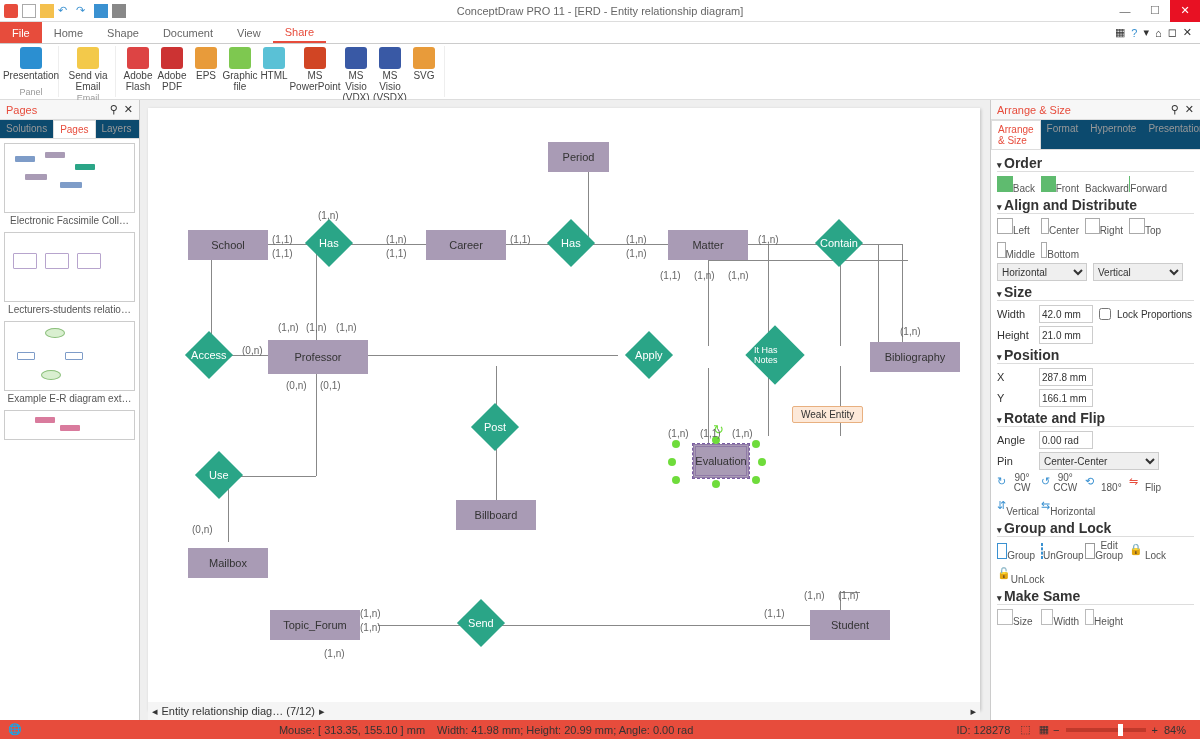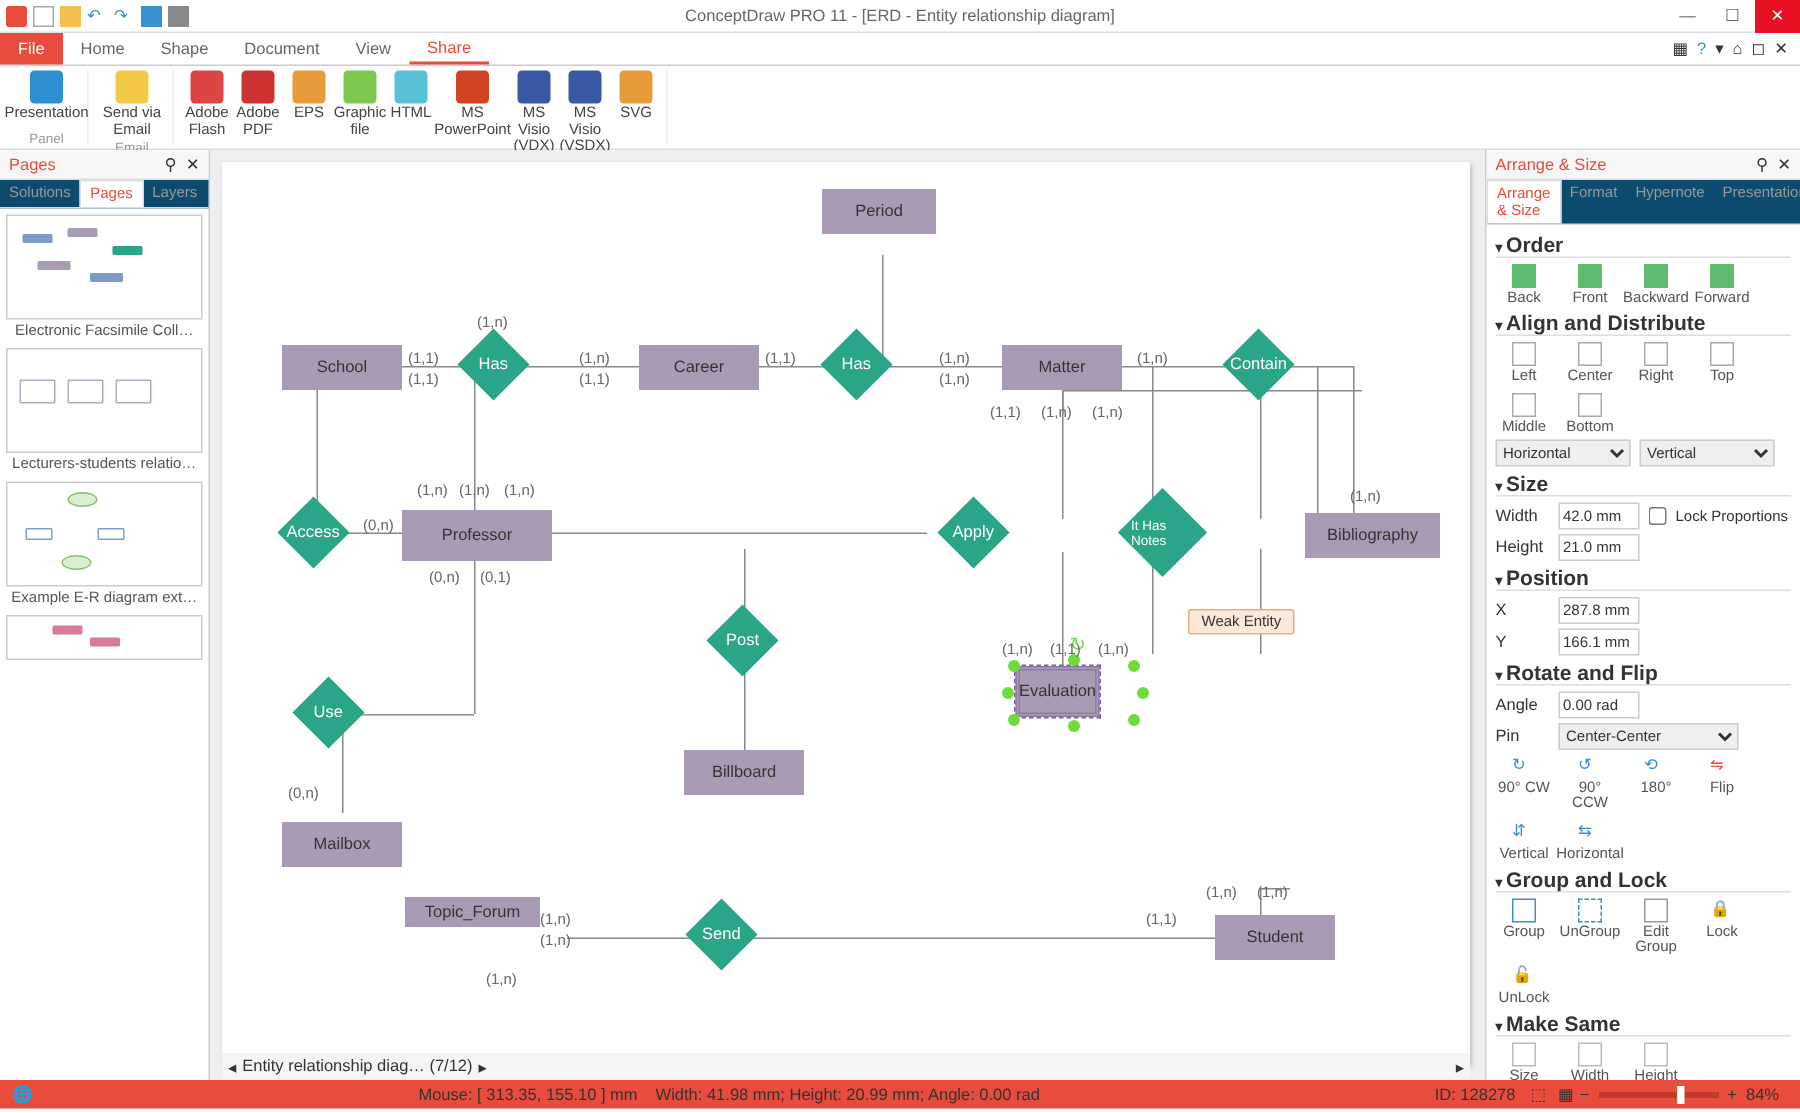--- a/index.html
+++ b/index.html
@@ -40,21 +40,21 @@
 .canvas-wrap{flex:1;background:#efefef;position:relative;overflow:hidden}
 .canvas{position:absolute;top:8px;left:8px;right:10px;bottom:10px;background:#fff;box-shadow:1px 1px 3px rgba(0,0,0,.2)}
 .canvas-tabs{position:absolute;bottom:0;left:8px;right:10px;height:18px;background:#f5f5f5;display:flex;align-items:center;font-size:10px;color:#888;gap:4px;padding:0 4px}
 .right-panel{width:210px;border-left:1px solid #ccc;display:flex;flex-direction:column;overflow:auto}
 .rp-section{padding:2px 6px}
 .rp-head{display:flex;align-items:center;border-bottom:1px solid #ddd;margin:3px 0 4px}
 .rp-head-label{font-weight:bold;font-size:14px}
 .rp-head-label::before{content:"▾ ";font-size:9px}
 .rp-row{display:flex;align-items:center;gap:6px;margin:3px 0}
 .rp-btns{display:flex;gap:6px;flex-wrap:wrap}
-.rp-ibtn{display:flex;flex-direction:column;align-items:center;width:38px;cursor:pointer}
+.rp-ibtn{display:flex;flex-direction:row;align-items:flex-end;width:38px;cursor:pointer}
 .rp-ibtn .ic{width:16px;height:16px;margin-bottom:2px}
 .rp-ibtn span{font-size:10px;color:#555;text-align:center;line-height:1}
 .rp-input{width:54px;height:18px;border:1px solid #ccc;padding:0 2px;font-size:10px}
 .rp-sel{width:90px;height:18px;border:1px solid #ccc;font-size:10px}
 .rp-label{width:36px;font-size:11px}
 .cb{width:12px;height:12px}
 .entity{position:absolute;background:#a99bb5;display:flex;align-items:center;justify-content:center;color:#3d3d3d;font-size:11px}
 .rel{position:absolute;background:#2aa587;transform:rotate(45deg);display:flex;align-items:center;justify-content:center}
 .rel span{transform:rotate(-45deg);color:#fff;font-size:11px}
 .lbl{position:absolute;font-size:10px;color:#666}
@@ -254,45 +254,45 @@
       <div class="edge" style="left:63px;top:248px;width:8px;height:1px"></div>
       <div class="edge" style="left:754px;top:136px;width:1px;height:84px"></div>
       <div class="edge" style="left:730px;top:136px;width:24px;height:1px"></div>
 
       <div class="entity" style="left:40px;top:122px;width:80px;height:30px">
           <span>School</span>
         </div>
       <div class="entity" style="left:278px;top:122px;width:80px;height:30px">
           <span>Career</span>
         </div>
-      <div class="entity" style="left:400px;top:18px;width:76px;height:30px">
+      <div class="entity" style="left:400px;top:34px;width:61px;height:30px">
           <span>Period</span>
         </div>
       <div class="entity" style="left:520px;top:122px;width:80px;height:30px">
           <span>Matter</span>
         </div>
       <div class="entity" style="left:120px;top:232px;width:100px;height:34px">
           <span>Professor</span>
         </div>
       <div class="entity" style="left:722px;top:234px;width:90px;height:30px">
           <span>Bibliography</span>
         </div>
       <div class="entity" style="left:308px;top:392px;width:80px;height:30px">
           <span>Billboard</span>
         </div>
       <div class="entity" style="left:40px;top:440px;width:80px;height:30px">
           <span>Mailbox</span>
         </div>
-      <div class="entity" style="left:122px;top:490px;width:90px;height:20px">
+      <div class="entity" style="left:122px;top:502px;width:90px;height:30px">
           <span>Topic_Forum</span>
         </div>
       <div class="entity" style="left:662px;top:502px;width:80px;height:30px">
           <span>Student</span>
         </div>
-      <div class="entity selected" style="left:529px;top:336px;width:56px;height:34px;border:3px double #8f7aa6">
+      <div class="entity selected" style="left:545px;top:336px;width:56px;height:34px;border:3px double #8f7aa6">
           <span>Evaluation</span>
         </div>
       <div class="handle" style="left:524px;top:332px"></div>
         <div class="handle" style="left:564px;top:328px"></div>
         <div class="handle" style="left:604px;top:332px"></div>
       <div class="handle" style="left:520px;top:350px"></div>
         <div class="handle" style="left:610px;top:350px"></div>
       <div class="handle" style="left:524px;top:368px"></div>
         <div class="handle" style="left:564px;top:372px"></div>
         <div class="handle" style="left:604px;top:368px"></div>

